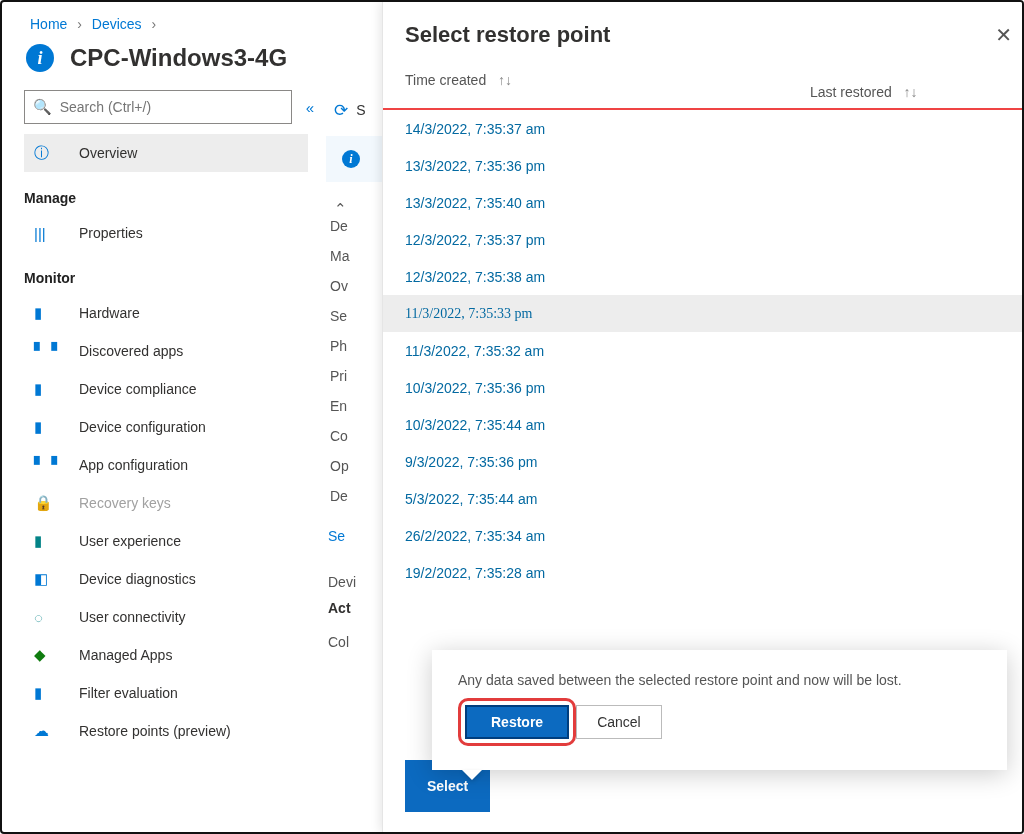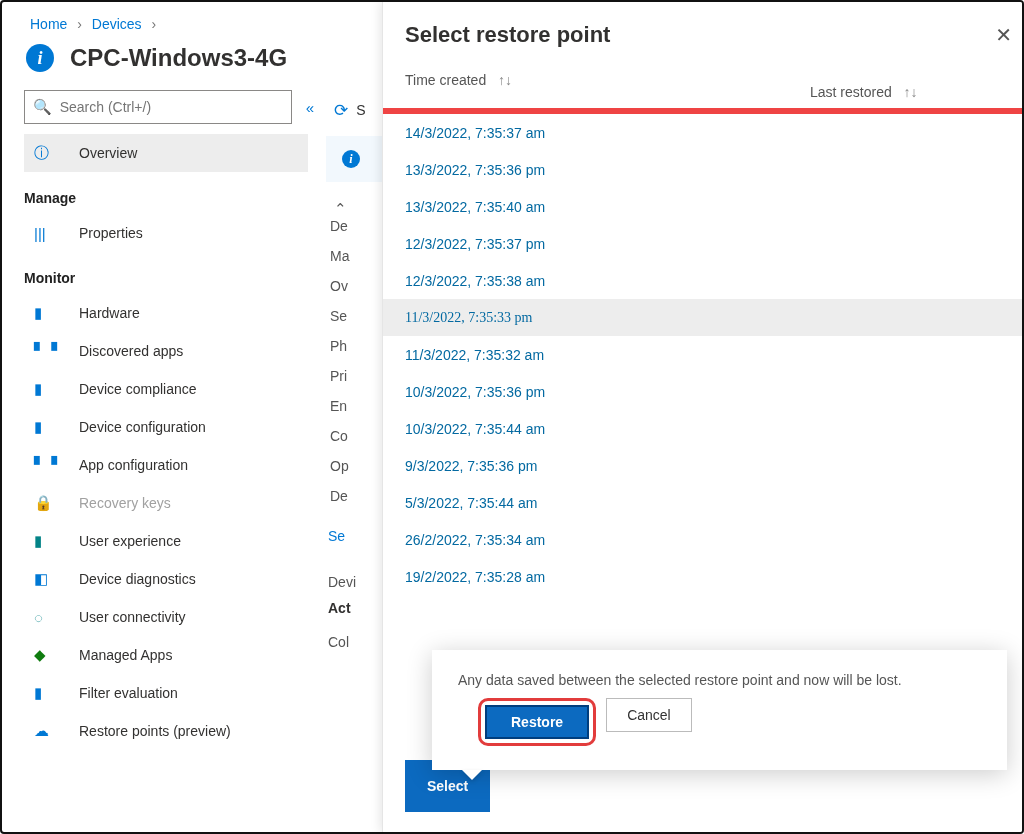--- a/index.html
+++ b/index.html
@@ -72,21 +72,21 @@
   .panel {
     position: absolute; top: 0; right: 0; height: 100%; width: 640px;
     background: #fff; border-left: 1px solid #e5e5e5;
     box-shadow: -2px 0 10px rgba(0,0,0,0.10);
     display: flex; flex-direction: column;
   }
   .panel-header { display: flex; align-items: center; padding: 20px 10px 18px 22px;}
   .panel-title { font-size: 22px; font-weight: 600; flex: 1;}
   .close-x { font-size: 20px; color: #555; cursor: pointer;}
   .table-head {
-    display: flex; border-bottom: 6px solid #ef4444;
+    display: flex; border-bottom: 2px solid #ef4444;
     padding: 6px 22px 8px 22px; color: #555; font-size: 14px;
   }
   .table-head .col1 { flex: 1; }
   .table-head .col2 { width: 190px; margin-top: 12px;}
   .sort-arrows { margin-left: 8px; color: #888;}
   .rows { flex: 1; overflow: auto; }
   .rp-row {
     height: 37px; display: flex; align-items: center;
     padding: 0 22px; color: #0369a1; cursor: pointer;
   }
@@ -101,21 +101,21 @@
   }
   
   .popup {
     position: absolute; left: 430px; bottom: 62px;
     width: 575px; background: #fff;
     box-shadow: 0 4px 24px rgba(0,0,0,0.20);
     padding: 22px 26px 24px 26px;
   }
   .popup-title { font-size: 18px; font-weight: 600; margin-bottom: 6px; color: #222;}
   .popup-msg { color: #555; margin-bottom: 10px;}
-  .popup-buttons { display: flex; align-items: flex-start; gap: 10px; margin-left: 20px;}
+  .popup-buttons { display: flex; align-items: center; gap: 0;}
   .restore-wrap { border: 3px solid #e23c3c; border-radius: 10px; padding: 4px;}
   .restore-btn {
     background: #0c6ac0; color: #fff; border: 2px solid #003e7e;
     height: 34px; padding: 0 24px; font-size: 14px; font-weight: 600; cursor: pointer;
   }
   .cancel-btn {
     background: #fff; border: 1px solid #bbb; height: 34px;
     padding: 0 20px; font-size: 14px; cursor: pointer; color:#333;
   }
   .beak {

